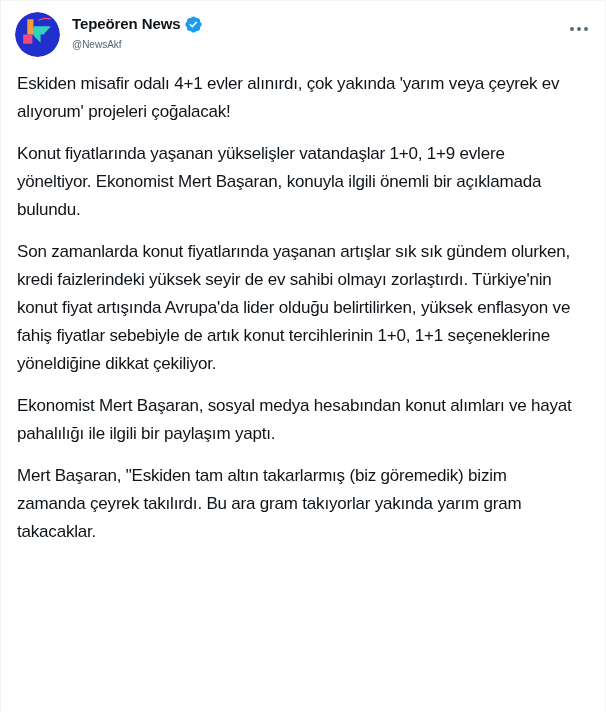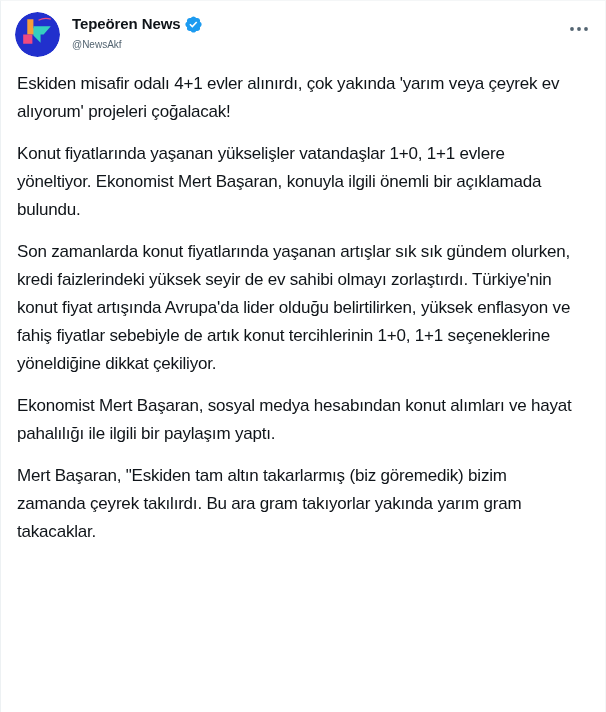--- a/index.html
+++ b/index.html
@@ -123,19 +123,19 @@
         <circle cx="3" cy="3" r="1.9" fill="#536471"></circle>
         <circle cx="10" cy="3" r="1.9" fill="#536471"></circle>
         <circle cx="17" cy="3" r="1.9" fill="#536471"></circle>
       </svg>
     </button>
 
   </div>
 
   <div class="tweet-text">
     <p>Eskiden misafir odalı 4+1 evler alınırdı, çok yakında 'yarım veya çeyrek ev alıyorum' projeleri çoğalacak!</p>
-    <p>Konut fiyatlarında yaşanan yükselişler vatandaşlar 1+0, 1+1 evlere yöneltiyor. Ekonomist Mert Başaran, konuyla ilgili önemli bir açıklamada bulundu.</p>
+    <p>Konut fiyatlarında yaşanan yükselişler vatandaşlar 1+0, 1+9 evlere yöneltiyor. Ekonomist Mert Başaran, konuyla ilgili önemli bir açıklamada bulundu.</p>
     <p>Son zamanlarda konut fiyatlarında yaşanan artışlar sık sık gündem olurken, kredi faizlerindeki yüksek seyir de ev sahibi olmayı zorlaştırdı. Türkiye'nin konut fiyat artışında Avrupa'da lider olduğu belirtilirken, yüksek enflasyon ve fahiş fiyatlar sebebiyle de artık konut tercihlerinin 1+0, 1+1 seçeneklerine yöneldiğine dikkat çekiliyor.</p>
     <p>Ekonomist Mert Başaran, sosyal medya hesabından konut alımları ve hayat pahalılığı ile ilgili bir paylaşım yaptı.</p>
     <p>Mert Başaran, "Eskiden tam altın takarlarmış (biz göremedik) bizim zamanda çeyrek takılırdı. Bu ara gram takıyorlar yakında yarım gram takacaklar.</p>
   </div>
 
 </div>
 
 </body></html>

